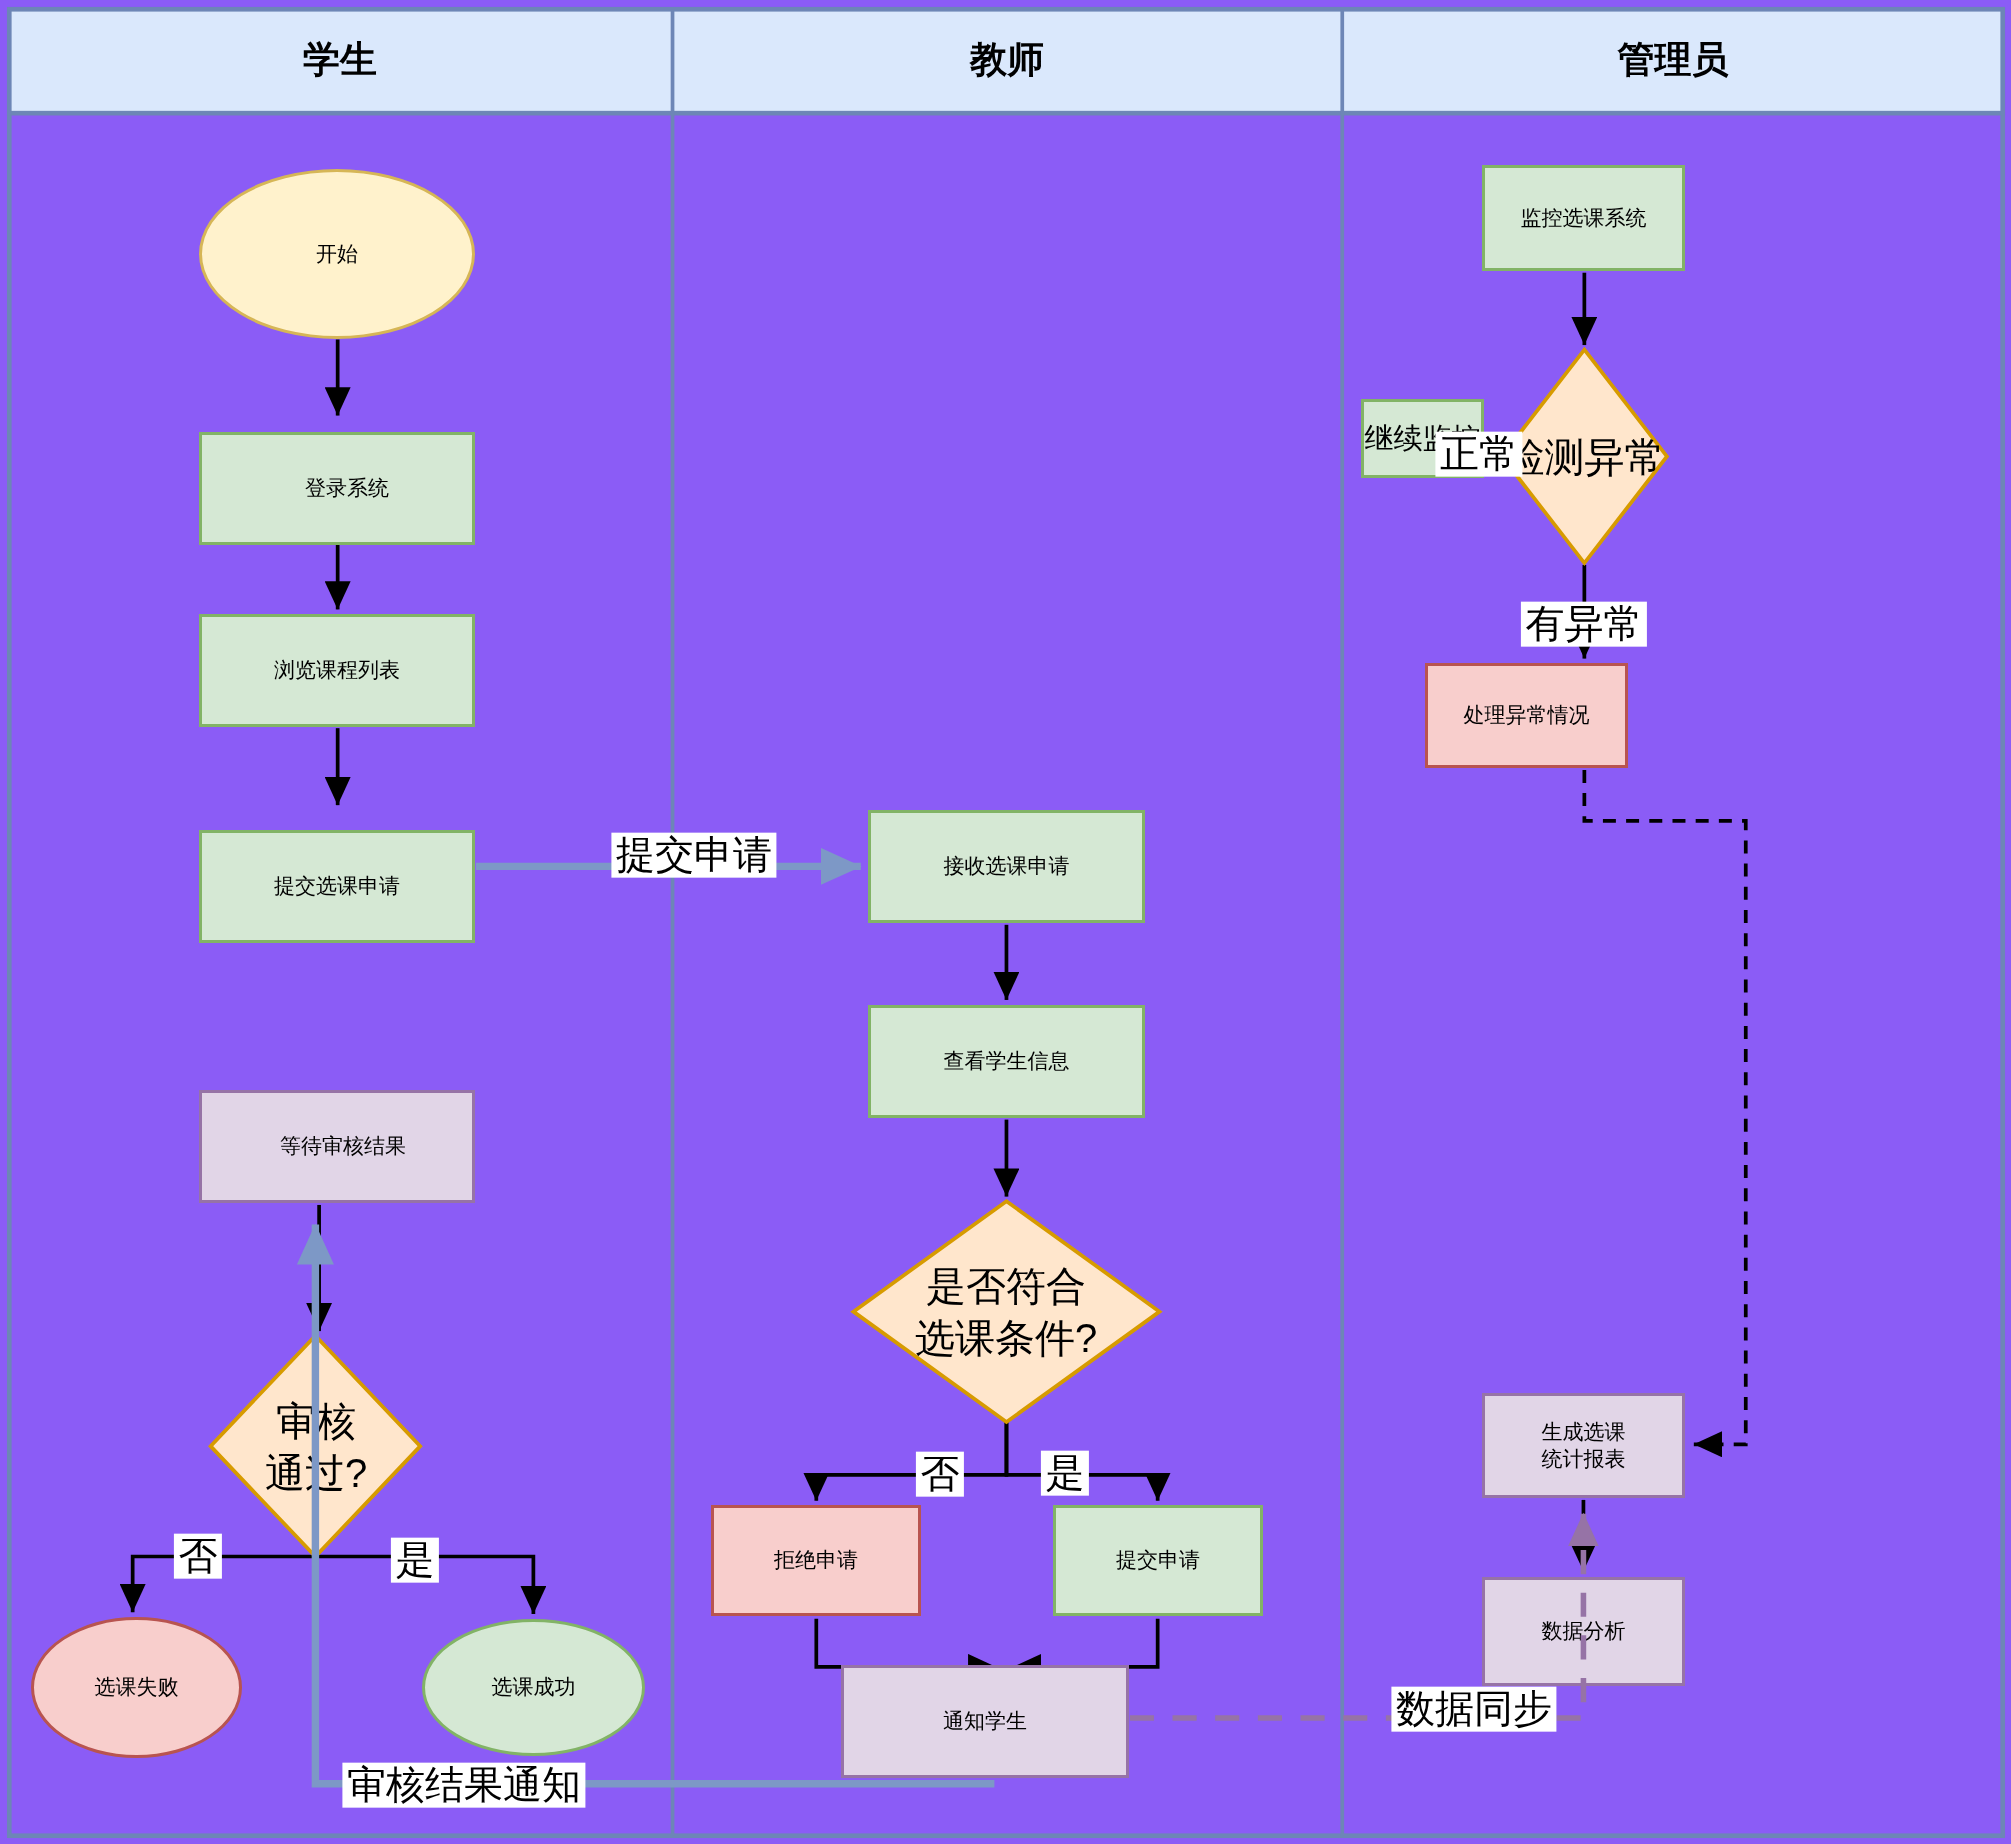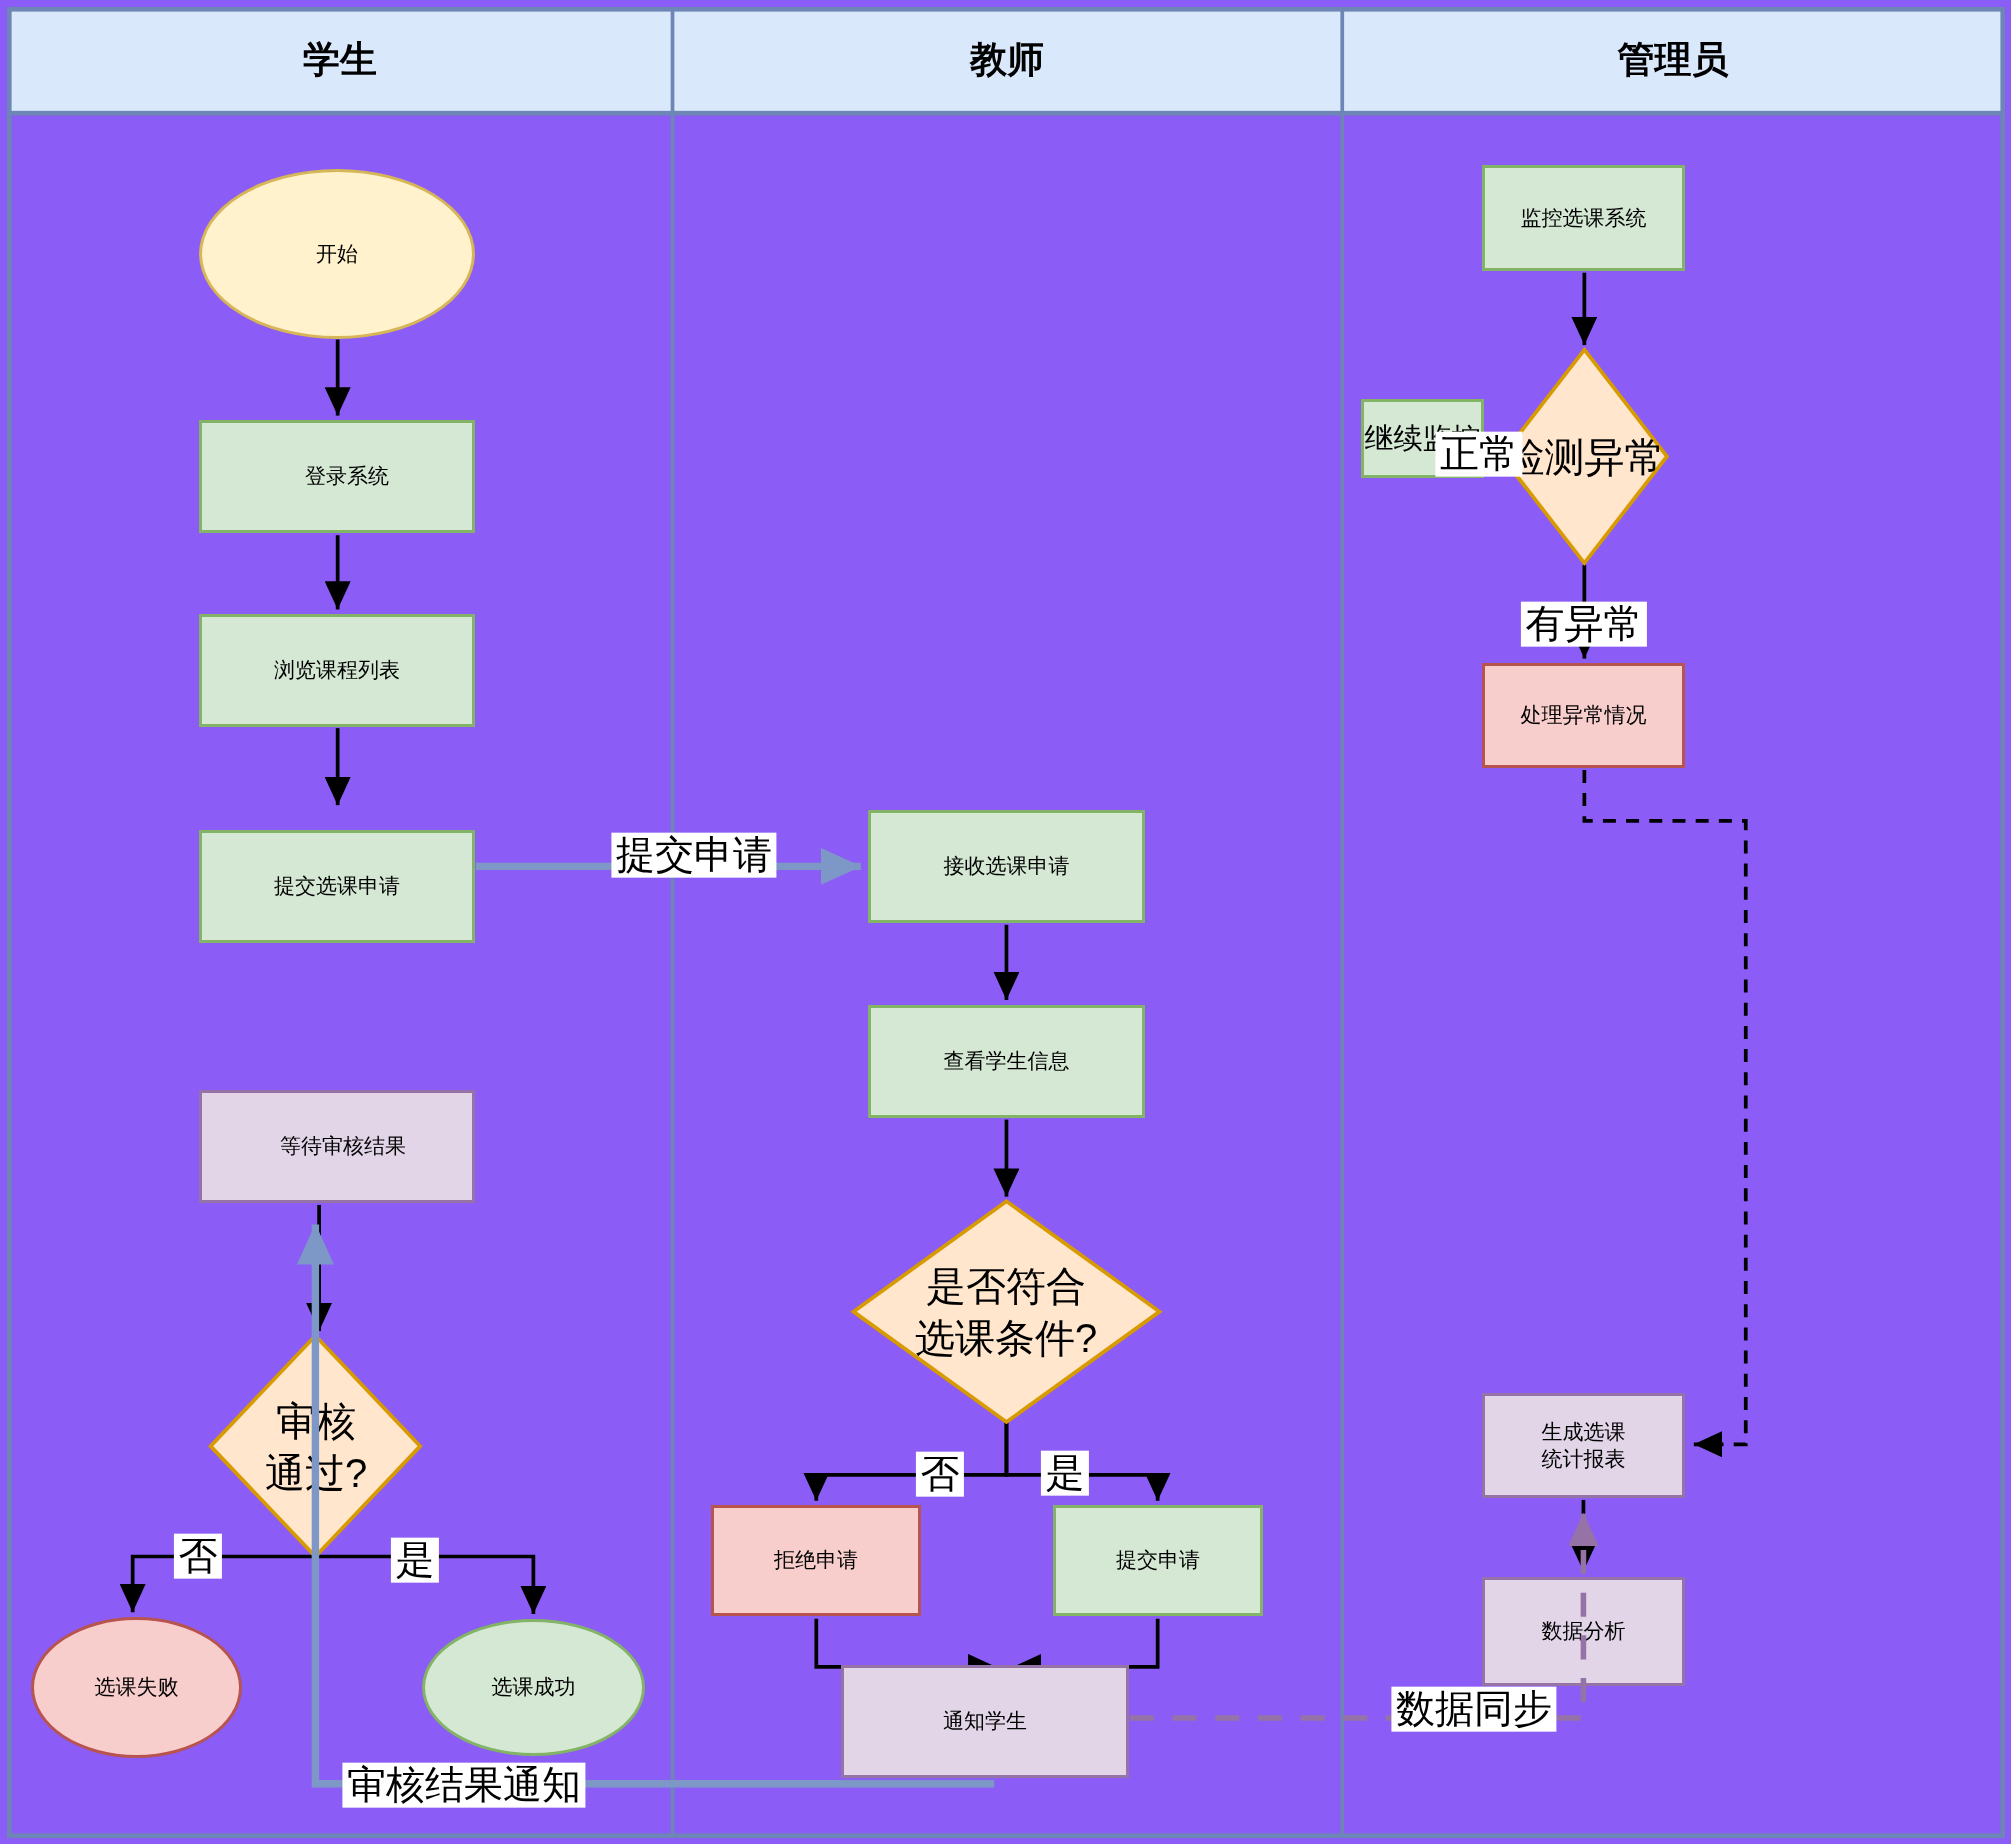--- a/index.html
+++ b/index.html
@@ -71,36 +71,36 @@
       <polygon points="1085,1295 1250,1414 1085,1533 920,1414"></polygon>
       <polygon points="1708,377 1797,492 1708,607 1619,492"></polygon>
     </g>
   </svg>
 
   <div class="lane-header" style="left:7.4px;top:7.4px;width:665px;height:106px;">学生</div>
   <div class="lane-header" style="left:672px;top:7.4px;width:670px;height:106px;">教师</div>
   <div class="lane-header" style="left:1342px;top:7.4px;width:662px;height:106px;">管理员</div>
 
   <div class="node ellipse fill-yellow" style="left:199px;top:169px;width:276px;height:170px;">开始</div>
-  <div class="node rect fill-green" style="left:199px;top:420px;width:276px;height:113px;padding-left:20px;">登录系统</div>
+  <div class="node rect fill-green" style="left:199px;top:432px;width:276px;height:113px;padding-left:20px;">登录系统</div>
   <div class="node rect fill-green" style="left:199px;top:614px;width:276px;height:113px;">浏览课程列表</div>
   <div class="node rect fill-green" style="left:199px;top:830px;width:276px;height:113px;">提交选课申请</div>
   <div class="node rect fill-purple" style="left:199px;top:1090px;width:276px;height:113px;padding-left:12px;">等待审核结果</div>
   <div class="node ellipse fill-red" style="left:31px;top:1617px;width:211px;height:141px;">选课失败</div>
   <div class="node ellipse fill-green" style="left:422px;top:1619px;width:223px;height:137px;">选课成功</div>
 
   <div class="node rect fill-green" style="left:868px;top:810px;width:277px;height:113px;">接收选课申请</div>
   <div class="node rect fill-green" style="left:868px;top:1005px;width:277px;height:113px;">查看学生信息</div>
   <div class="node rect fill-red" style="left:711px;top:1505px;width:210px;height:111px;">拒绝申请</div>
   <div class="node rect fill-green" style="left:1053px;top:1505px;width:210px;height:111px;">提交申请</div>
   <div class="node rect fill-purple" style="left:841px;top:1665px;width:288px;height:113px;">通知学生</div>
 
   <div class="node rect fill-green" style="left:1482px;top:165px;width:203px;height:106px;">监控选课系统</div>
   <div class="node rect fill-green small-font" style="left:1361px;top:399px;width:123px;height:79px;">继续监控</div>
-  <div class="node rect fill-red" style="left:1482px;top:663px;width:203px;height:105px;">处理异常情况</div>
+  <div class="node rect fill-red" style="left:1425px;top:663px;width:203px;height:105px;">处理异常情况</div>
   <div class="node rect fill-purple" style="left:1482px;top:1393px;width:203px;height:105px;">生成选课
 统计报表</div>
   <div class="node rect fill-purple" style="left:1482px;top:1577px;width:203px;height:109px;">数据分析</div>
 
   <div class="diamond-label" style="left:211px;top:1336px;width:210px;height:221px;">审核
 通过?</div>
   <div class="diamond-label" style="left:853px;top:1201px;width:306px;height:221px;">是否符合
 选课条件?</div>
   <div class="diamond-label" style="left:1502px;top:350px;width:165px;height:213px;">检测异常</div>
 

